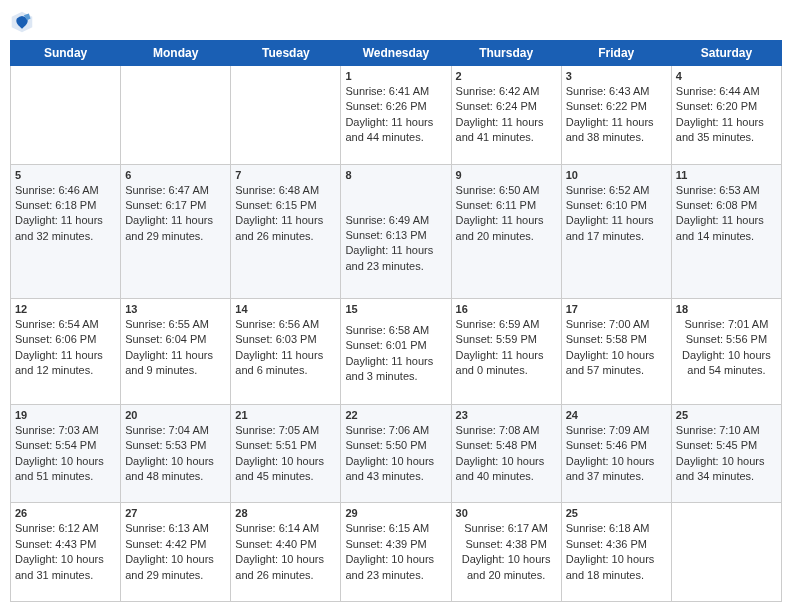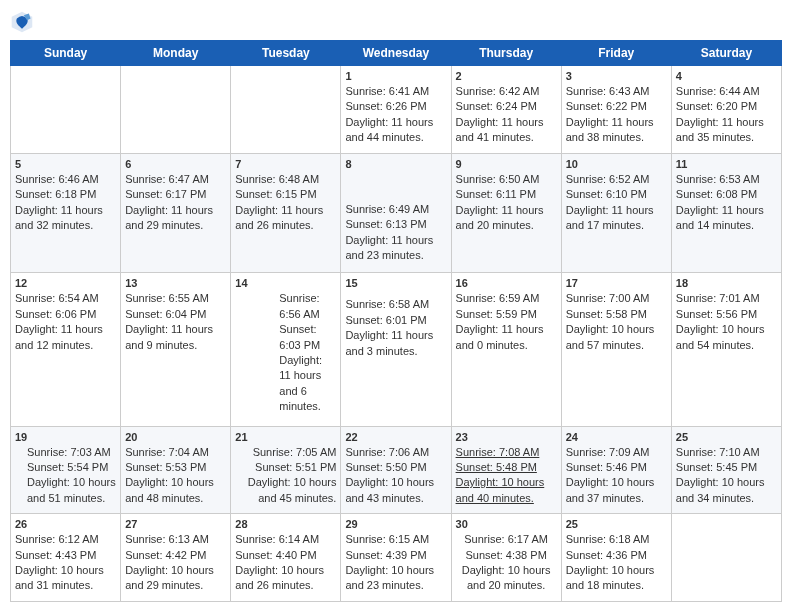--- a/index.html
+++ b/index.html
@@ -228,21 +228,21 @@
           </td>
           <td>
             <span class="day-num">13</span>
             <div class="day-info" style="white-space: pre-line;">Sunrise: 6:55 AM
 Sunset: 6:04 PM
 Daylight: 11 hours
 and 9 minutes.</div>
           </td>
           <td>
             <span class="day-num">14</span>
-            <div class="day-info" style="white-space: pre-line; margin-left: 44px;">Sunrise: 6:56 AM
+            <div class="day-info" style="white-space: pre-line;">Sunrise: 6:56 AM
 Sunset: 6:03 PM
 Daylight: 11 hours
 and 6 minutes.</div>
           </td>
           <td>
             <span class="day-num">15</span>
             <div class="day-info" style="white-space: pre-line; margin-top: 8px;">Sunrise: 6:58 AM
 Sunset: 6:01 PM
 Daylight: 11 hours
 and 3 minutes.</div>
@@ -256,58 +256,58 @@
           </td>
           <td>
             <span class="day-num">17</span>
             <div class="day-info" style="white-space: pre-line;">Sunrise: 7:00 AM
 Sunset: 5:58 PM
 Daylight: 10 hours
 and 57 minutes.</div>
           </td>
           <td>
             <span class="day-num">18</span>
-            <div class="day-info" style="white-space: pre-line;">Sunrise: 7:01 AM
+            <div class="day-info" style="white-space: pre-line; text-align: center;">Sunrise: 7:01 AM
 Sunset: 5:56 PM
 Daylight: 10 hours
 and 54 minutes.</div>
           </td>
         </tr>
         <tr>
           <td>
             <span class="day-num">19</span>
-            <div class="day-info" style="white-space: pre-line; margin-left: 12px;">Sunrise: 7:03 AM
+            <div class="day-info" style="white-space: pre-line;">Sunrise: 7:03 AM
 Sunset: 5:54 PM
 Daylight: 10 hours
 and 51 minutes.</div>
           </td>
           <td>
             <span class="day-num">20</span>
             <div class="day-info" style="white-space: pre-line;">Sunrise: 7:04 AM
 Sunset: 5:53 PM
 Daylight: 10 hours
 and 48 minutes.</div>
           </td>
           <td>
             <span class="day-num">21</span>
-            <div class="day-info" style="white-space: pre-line; text-align: right;">Sunrise: 7:05 AM
+            <div class="day-info" style="white-space: pre-line;">Sunrise: 7:05 AM
 Sunset: 5:51 PM
 Daylight: 10 hours
 and 45 minutes.</div>
           </td>
           <td>
             <span class="day-num">22</span>
             <div class="day-info" style="white-space: pre-line;">Sunrise: 7:06 AM
 Sunset: 5:50 PM
 Daylight: 10 hours
 and 43 minutes.</div>
           </td>
           <td>
             <span class="day-num">23</span>
-            <div class="day-info" style="white-space: pre-line; text-decoration: underline;">Sunrise: 7:08 AM
+            <div class="day-info" style="white-space: pre-line;">Sunrise: 7:08 AM
 Sunset: 5:48 PM
 Daylight: 10 hours
 and 40 minutes.</div>
           </td>
           <td>
             <span class="day-num">24</span>
             <div class="day-info" style="white-space: pre-line;">Sunrise: 7:09 AM
 Sunset: 5:46 PM
 Daylight: 10 hours
 and 37 minutes.</div>

